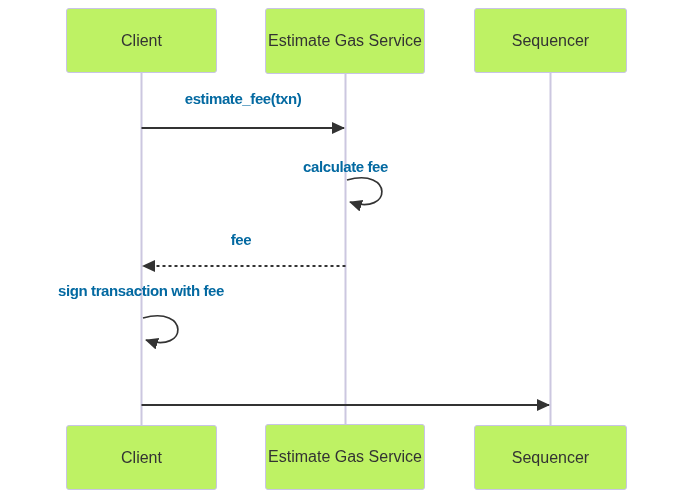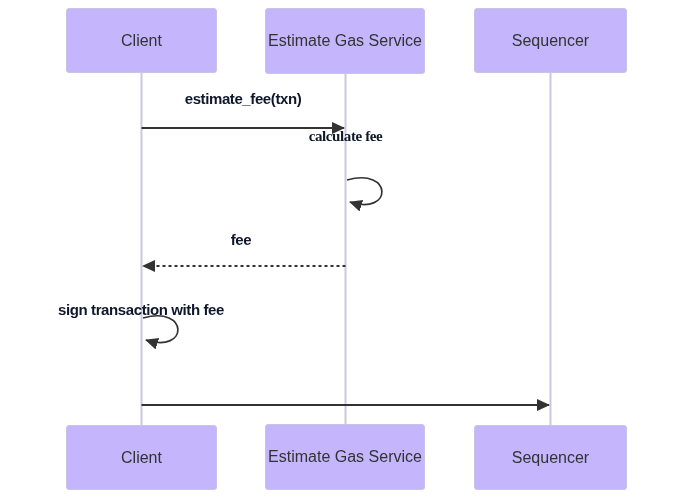--- a/index.html
+++ b/index.html
@@ -16,36 +16,36 @@
     overflow: hidden;
   }
   #wires {
     position: absolute;
     left: 0;
     top: 0;
   }
   .actor-box {
     position: absolute;
     box-sizing: border-box;
-    background: #c4b5fd;
+    background: #bef264;
     border: 1px solid #c8c4e6;
     border-radius: 3px;
     display: flex;
     align-items: center;
     justify-content: center;
     font-size: 16px;
     color: #333333;
   }
   .msg-label {
     position: absolute;
     text-align: center;
     font-size: 15px;
     font-weight: 700;
     letter-spacing: -0.4px;
-    color: #0f172a;
+    color: #0369a1;
     white-space: nowrap;
   }
 </style>
 </head>
 <body>
 
 <div id="diagram">
 
   <svg id="wires" width="675" height="501" viewBox="0 0 675 501">
     <defs>
@@ -83,17 +83,17 @@
     <span>Client</span>
   </div>
   <div class="actor-box" style="left:265px; top:424px; width:160px; height:66px;">
     <span>Estimate Gas Service</span>
   </div>
   <div class="actor-box" style="left:474px; top:425px; width:153px; height:65px;">
     <span>Sequencer</span>
   </div>
 
   <div class="msg-label" style="left:141px; top:90px; width:204px;">estimate_fee(txn)</div>
-  <div class="msg-label" style="left:245px; top:128px; width:201px;font-family:Liberation Serif, serif;">calculate fee</div>
+  <div class="msg-label" style="left:245px; top:158px; width:201px;">calculate fee</div>
   <div class="msg-label" style="left:139px; top:231px; width:204px;">fee</div>
-  <div class="msg-label" style="left:41px; top:301px; width:200px;">sign transaction with fee</div>
+  <div class="msg-label" style="left:41px; top:282px; width:200px;">sign transaction with fee</div>
 
 </div>
 
 </body></html>

